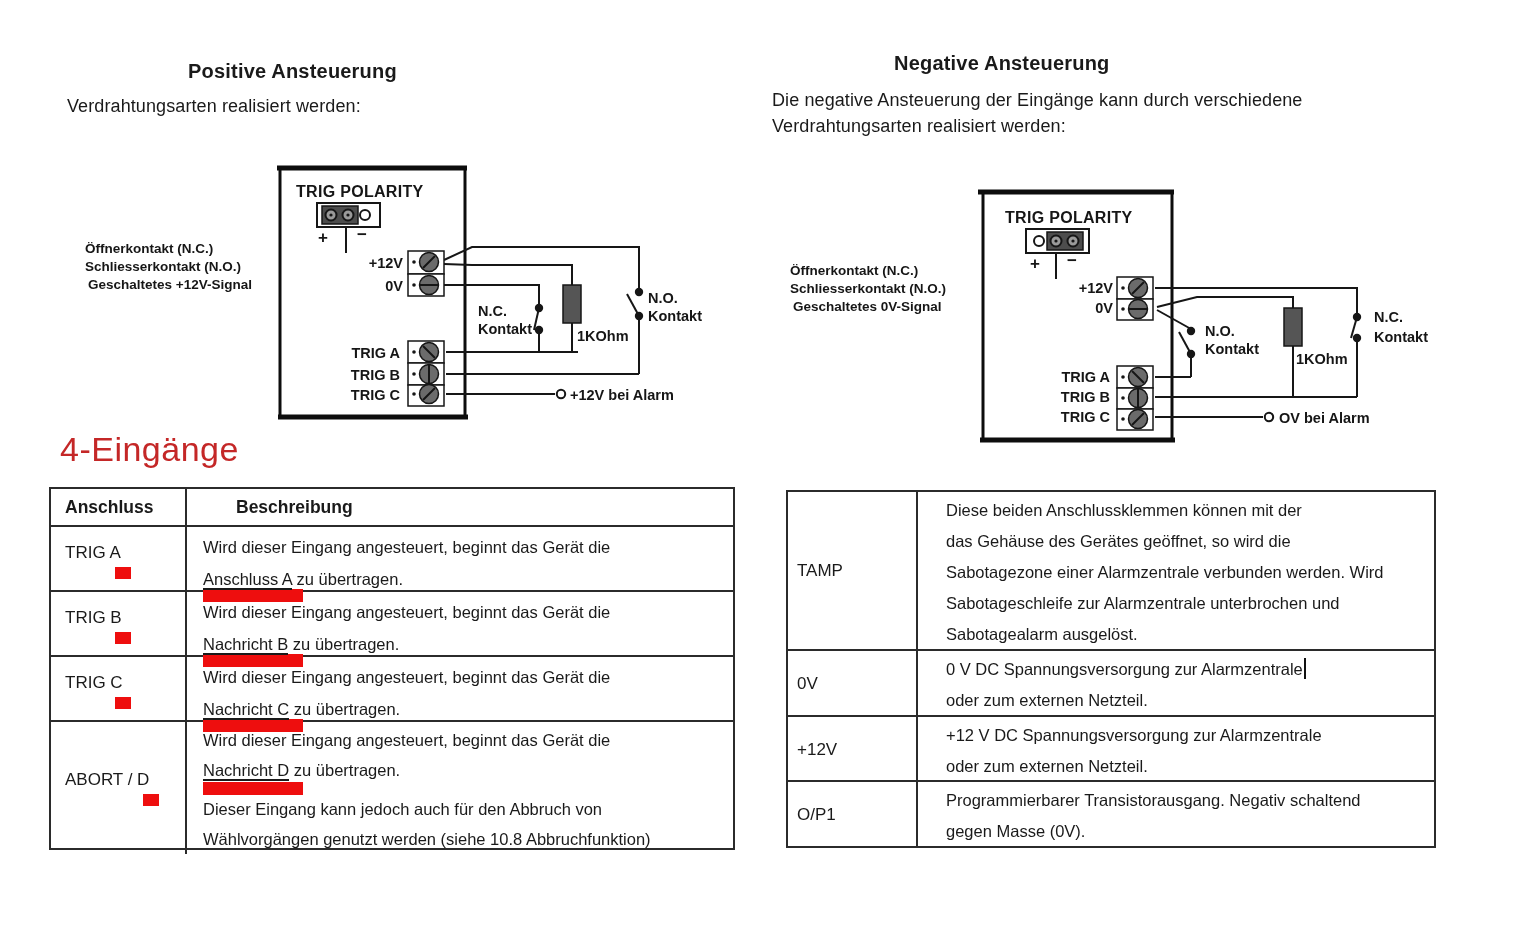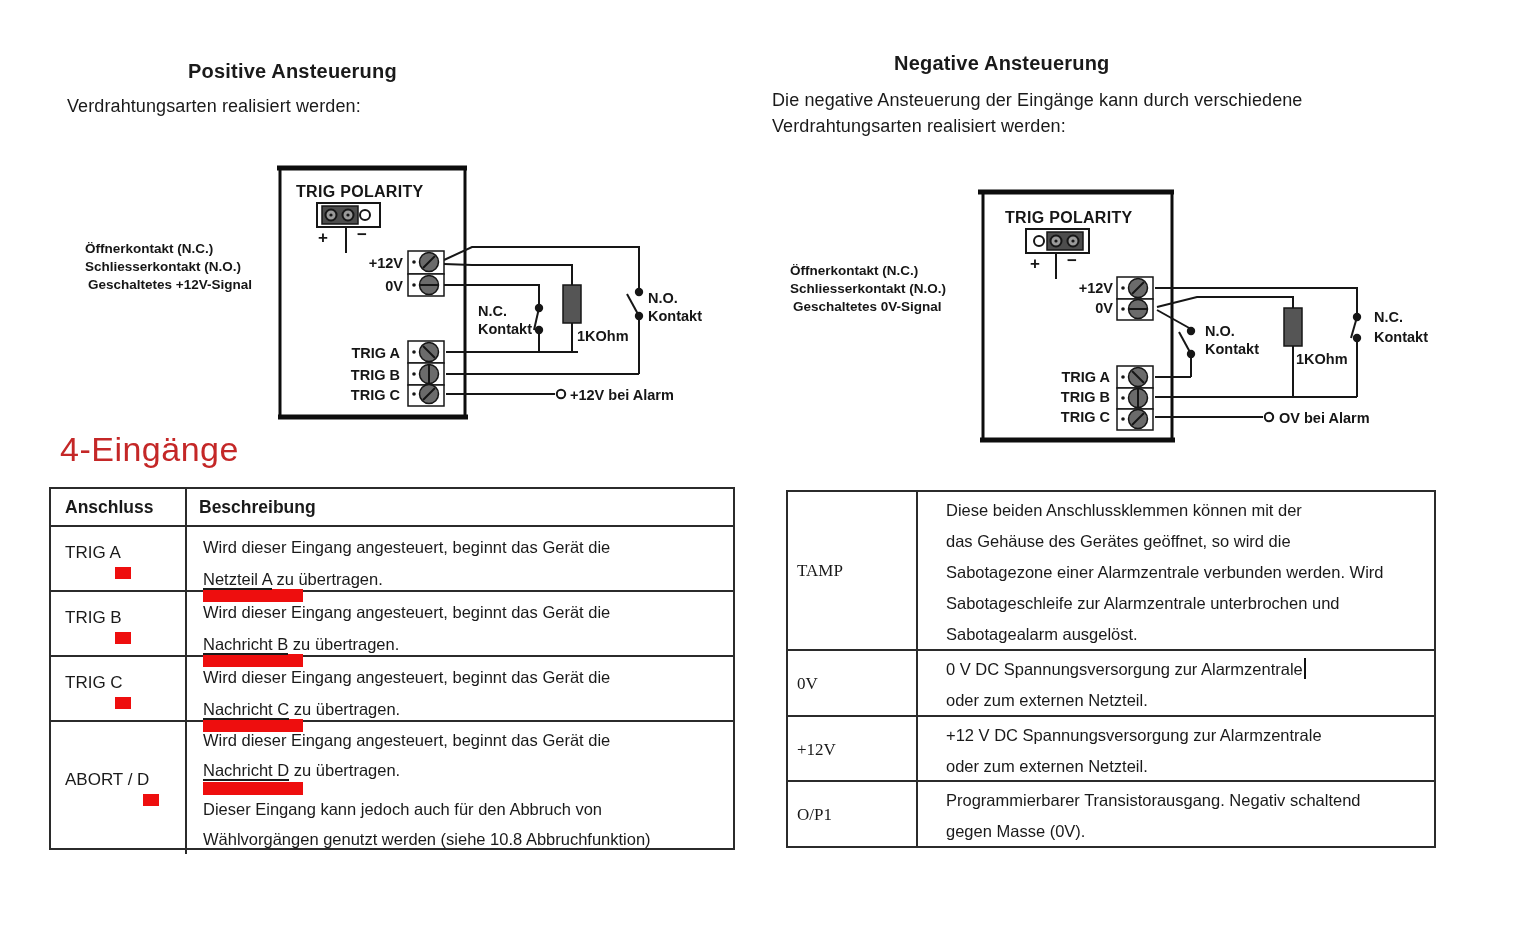--- a/index.html
+++ b/index.html
@@ -19,21 +19,21 @@
   
   .tbl { position:absolute; border:2px solid #2b2b2b; background:#fff; }
   .trow { display:grid; border-top:2px solid #2b2b2b; }
   .trow:first-child { border-top:none; }
   .lcol { border-right:2px solid #2b2b2b; }
   .tbl-left  .trow { grid-template-columns:136px 1fr; }
   .tbl-right .trow { grid-template-columns:130px 1fr; }
   .hdr-cell { font-size:17.5px; font-weight:bold; padding:8px 0 0 14px; }
   .hdr-cell.desc { padding-left:12px; }
   .label-cell { font-size:17px; padding:16px 0 0 14px; }
-  .label-cell.centered { display:flex; align-items:center; padding:0 0 0 9px;font-family:Liberation Serif, serif; }
+  .label-cell.centered { display:flex; align-items:center; padding:0 0 0 9px; }
   .desc-cell { font-size:16.5px; padding:4px 0 0 16px; line-height:32px; }
   .desc-cell.tight { line-height:30px; padding-top:3px; }
   .desc-cell.r31 { line-height:31px; padding-top:3px;padding-left:28px; }
   .red-square { width:16px; height:12px; background:#ee0e0e; margin:4px 0 0 50px; }
   .red-square.abort { margin-left:78px; }
   .u-line { border-bottom:2px solid #1a1a1a; padding-bottom:0px; }
   .red-bar { width:100px; height:13px; background:#ee0e0e; margin:0 0 2px 0; }
   .caret { display:inline-block; width:0; height:21px; border-left:2px solid #111;
            vertical-align:-4px; margin-left:1px; }
 
@@ -263,33 +263,33 @@
         <circle cx="343" cy="234" r="1.8" fill="#161616"></circle>
         <circle cx="358" cy="234" r="9.5" fill="#6b6b6b" stroke="#161616" stroke-width="1.5"></circle>
         <line class="wire" x1="352" y1="240" x2="364" y2="228"></line>
       </g>
     </g>
   </svg>
 
   <div class="abs big-red-heading" style="left:60px; top:430px;">4-Eingänge</div>
 
   <div class="tbl tbl-left" style="left:49px; top:487px; width:686px;">
-    <div class="trow" style="height:36px;">
+    <div class="trow" style="height:36px;gap:37px;">
       <div class="lcol hdr-cell">Anschluss</div>
       <div class="hdr-cell desc">Beschreibung</div>
     </div>
 
     <div class="trow" style="height:65px;">
       <div class="lcol label-cell">
         <div>TRIG A</div>
         <div class="red-square"></div>
       </div>
       <div class="desc-cell">
         <div>Wird dieser Eingang angesteuert, beginnt das Gerät die</div>
-        <div><span class="u-line">Netzteil A</span><span> zu übertragen.</span></div>
+        <div><span class="u-line">Anschluss A</span><span> zu übertragen.</span></div>
         <div class="red-bar" style="margin-top:-6px;"></div>
       </div>
     </div>
 
     <div class="trow" style="height:65px;">
       <div class="lcol label-cell">
         <div>TRIG B</div>
         <div class="red-square"></div>
       </div>
       <div class="desc-cell">

